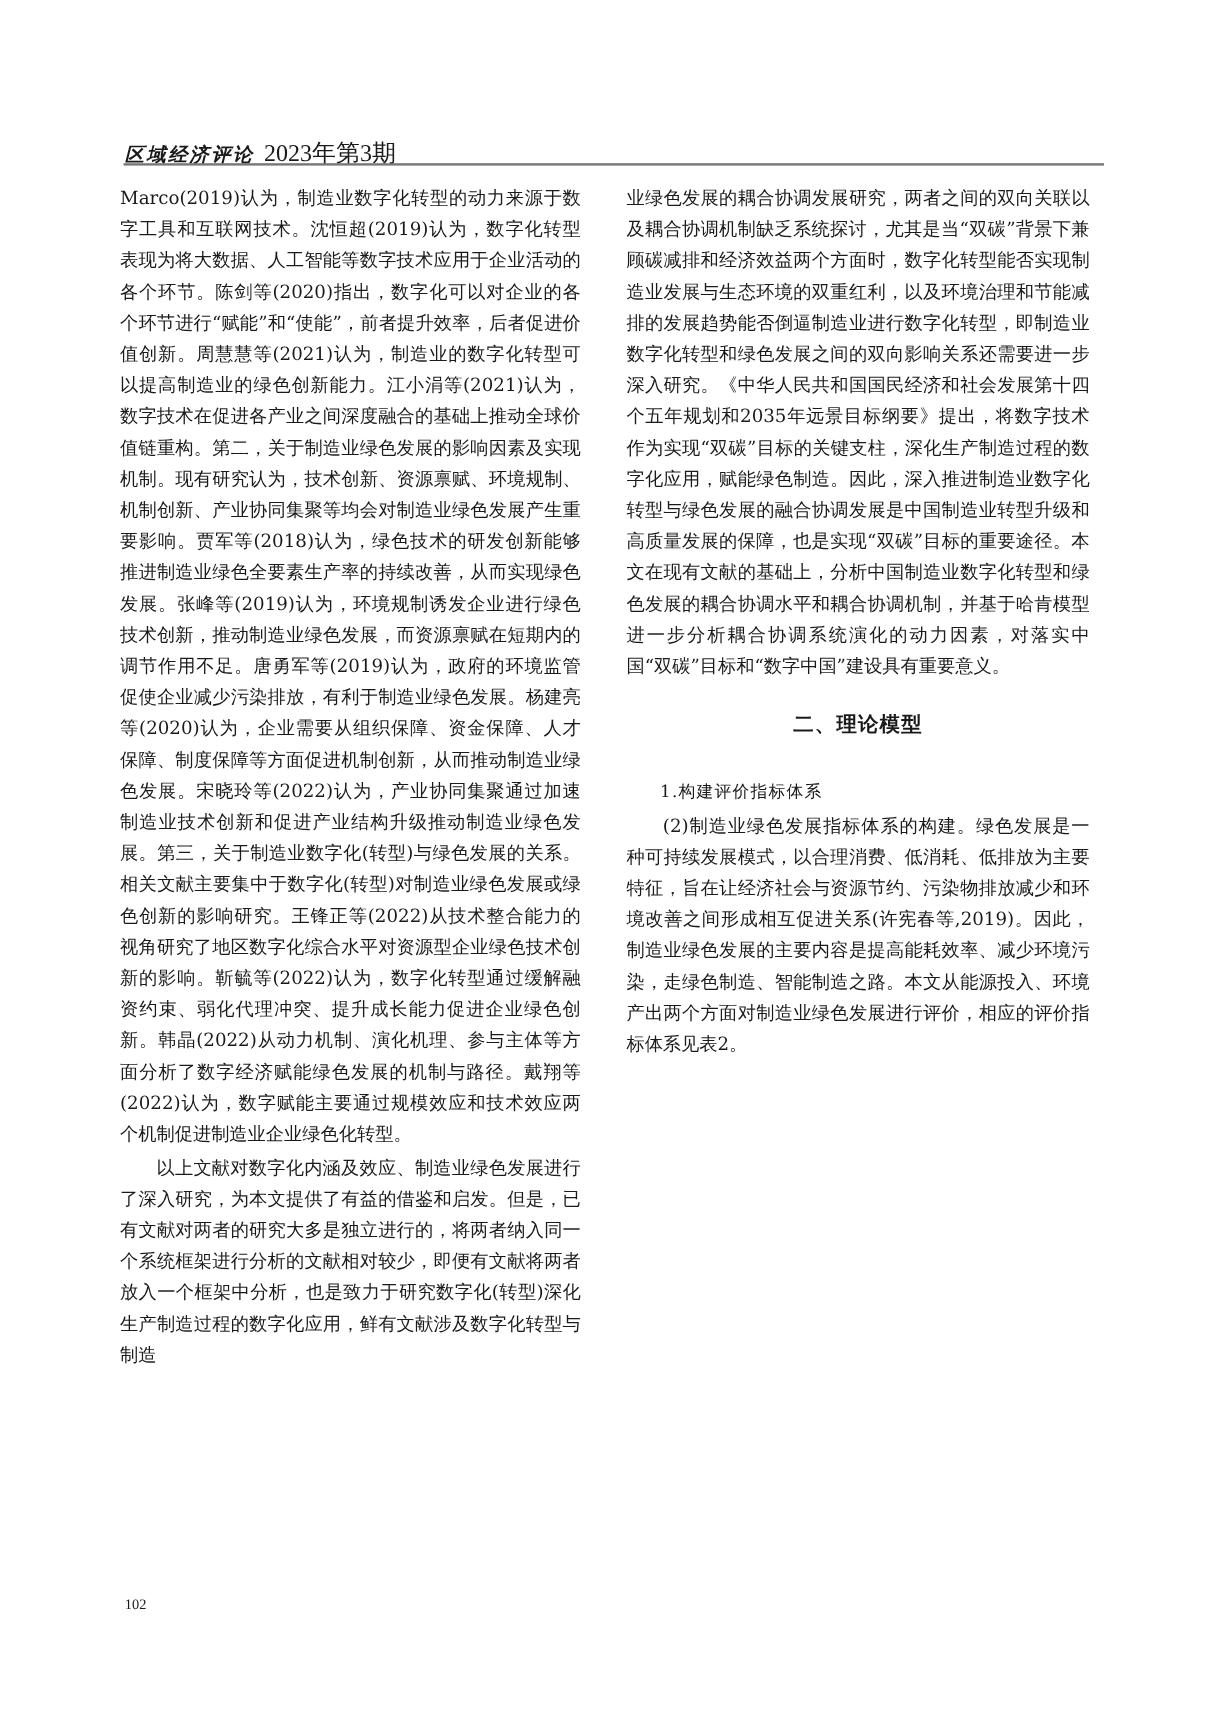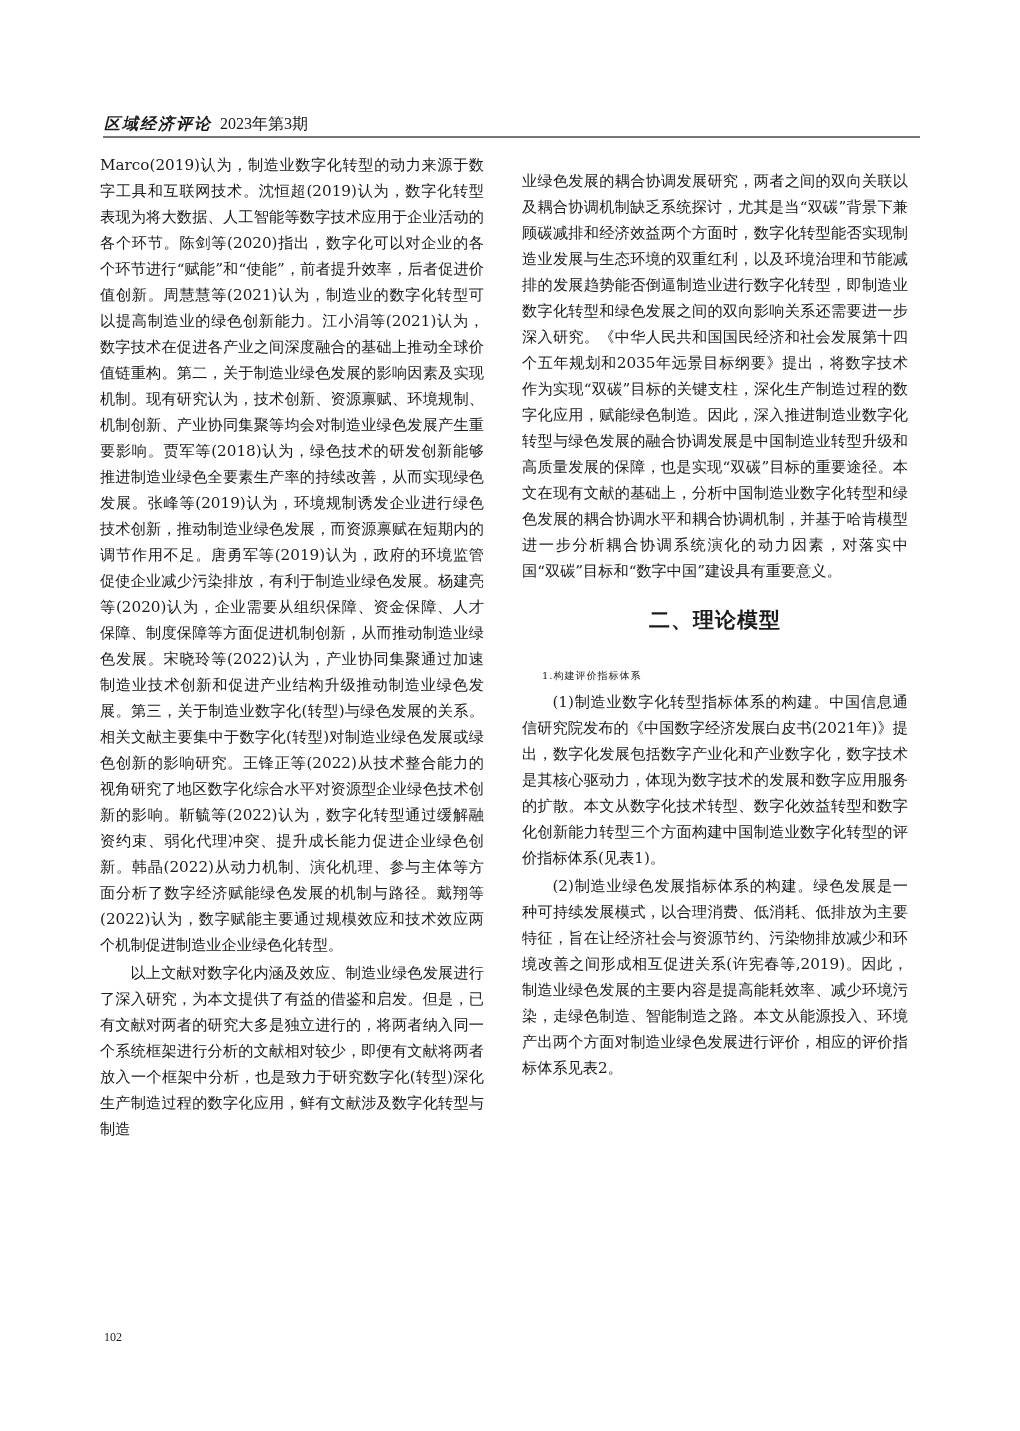--- a/index.html
+++ b/index.html
@@ -1,27 +1,27 @@
 <!DOCTYPE html>
 <html><head>
 <meta charset="utf-8">
 <style>
   html, body { margin: 0; padding: 0; background: #ffffff; }
   body { width: 1020px; height: 1431px; position: relative; overflow: hidden; color: #1a1a1a; }
   .header { position: absolute; left: 104px; top: 114px; width: 816px; height: 24px; font-family: "DejaVu Serif", serif; }
   .journal { font-family: "DejaVu Serif", serif; font-weight: bold; font-size: 16px; letter-spacing: 2px; font-style: italic; margin-top: 44px; }
-  .issue { font-family: "Liberation Serif", serif; font-size: 16px; margin-left: 8px; }
+  .issue { font-family: "Liberation Serif", serif; font-size: 20px; margin-left: 8px; }
   .rule { position: absolute; left: 103px; top: 136px; width: 817px; height: 2px; background: #777777; }
   .col { position: absolute; top: 152px; width: 384px; font-family: "DejaVu Serif", serif; font-size: 15.2px; line-height: 26px; text-align: justify; }
   .col.left { left: 100px; }
-  .col.right { left: 522px; width: 386px; margin-top: 16px; }
+  .col.right { left: 522px; width: 386px; }
   .col p { margin: 0; }
   .indent { text-indent: 2em; }
-  .section-title { text-align: center; font-family: "DejaVu Sans", sans-serif; font-weight: bold; font-size: 21px; margin: 23px 0 30px 0; letter-spacing: 1px; }
-  .subhead { text-indent: 2em; font-size: 10px; letter-spacing: 1px; }
+  .section-title { text-align: center; font-family: "DejaVu Sans", sans-serif; font-weight: bold; font-size: 17px; margin: 23px 0 30px 0; letter-spacing: 1px; }
+  .subhead { text-indent: 2em; font-size: 14px; letter-spacing: 1px; }
   .page-num { position: absolute; left: 104px; top: 1330px; font-family: "Liberation Serif", serif; font-size: 12px; }
   .spacer { height: 2px; }
 </style>
 </head>
 <body>
 
 <div class="header">
   <span class="journal">区域经济评论</span><span class="issue">2023年第3期</span>
 </div>
 <div class="rule"></div>
@@ -29,18 +29,17 @@
 <div class="col left">
   <p>Marco(2019)认为，制造业数字化转型的动力来源于数字工具和互联网技术。沈恒超(2019)认为，数字化转型表现为将大数据、人工智能等数字技术应用于企业活动的各个环节。陈剑等(2020)指出，数字化可以对企业的各个环节进行“赋能”和“使能”，前者提升效率，后者促进价值创新。周慧慧等(2021)认为，制造业的数字化转型可以提高制造业的绿色创新能力。江小涓等(2021)认为，数字技术在促进各产业之间深度融合的基础上推动全球价值链重构。第二，关于制造业绿色发展的影响因素及实现机制。现有研究认为，技术创新、资源禀赋、环境规制、机制创新、产业协同集聚等均会对制造业绿色发展产生重要影响。贾军等(2018)认为，绿色技术的研发创新能够推进制造业绿色全要素生产率的持续改善，从而实现绿色发展。张峰等(2019)认为，环境规制诱发企业进行绿色技术创新，推动制造业绿色发展，而资源禀赋在短期内的调节作用不足。唐勇军等(2019)认为，政府的环境监管促使企业减少污染排放，有利于制造业绿色发展。杨建亮等(2020)认为，企业需要从组织保障、资金保障、人才保障、制度保障等方面促进机制创新，从而推动制造业绿色发展。宋晓玲等(2022)认为，产业协同集聚通过加速制造业技术创新和促进产业结构升级推动制造业绿色发展。第三，关于制造业数字化(转型)与绿色发展的关系。相关文献主要集中于数字化(转型)对制造业绿色发展或绿色创新的影响研究。王锋正等(2022)从技术整合能力的视角研究了地区数字化综合水平对资源型企业绿色技术创新的影响。靳毓等(2022)认为，数字化转型通过缓解融资约束、弱化代理冲突、提升成长能力促进企业绿色创新。韩晶(2022)从动力机制、演化机理、参与主体等方面分析了数字经济赋能绿色发展的机制与路径。戴翔等(2022)认为，数字赋能主要通过规模效应和技术效应两个机制促进制造业企业绿色化转型。</p>
   <div class="spacer"></div>
   <p class="indent">以上文献对数字化内涵及效应、制造业绿色发展进行了深入研究，为本文提供了有益的借鉴和启发。但是，已有文献对两者的研究大多是独立进行的，将两者纳入同一个系统框架进行分析的文献相对较少，即便有文献将两者放入一个框架中分析，也是致力于研究数字化(转型)深化生产制造过程的数字化应用，鲜有文献涉及数字化转型与制造</p>
 </div>
 
 <div class="col right">
   <p>业绿色发展的耦合协调发展研究，两者之间的双向关联以及耦合协调机制缺乏系统探讨，尤其是当“双碳”背景下兼顾碳减排和经济效益两个方面时，数字化转型能否实现制造业发展与生态环境的双重红利，以及环境治理和节能减排的发展趋势能否倒逼制造业进行数字化转型，即制造业数字化转型和绿色发展之间的双向影响关系还需要进一步深入研究。《中华人民共和国国民经济和社会发展第十四个五年规划和2035年远景目标纲要》提出，将数字技术作为实现“双碳”目标的关键支柱，深化生产制造过程的数字化应用，赋能绿色制造。因此，深入推进制造业数字化转型与绿色发展的融合协调发展是中国制造业转型升级和高质量发展的保障，也是实现“双碳”目标的重要途径。本文在现有文献的基础上，分析中国制造业数字化转型和绿色发展的耦合协调水平和耦合协调机制，并基于哈肯模型进一步分析耦合协调系统演化的动力因素，对落实中国“双碳”目标和“数字中国”建设具有重要意义。</p>
   <div class="section-title">二、理论模型</div>
   <p class="subhead">1.构建评价指标体系</p>
-  <p class="indent">(1)制造业数字化转型指标体系的构建。中国信息通信研究院发布的《中国数字经济发展白皮书(2021年)》提出，数字化发展包括数字产业化和产业数字化，数字技术是其核心驱动力，体现为数字技术的发展和数字应用服务的扩散。本文从数字化技术转型、数字化效益转型和数字化创新能力转型三个方面构建中国制造业数字化转型的评价指标体系(见表1)。</p>
   <div class="spacer"></div>
   <p class="indent">(2)制造业绿色发展指标体系的构建。绿色发展是一种可持续发展模式，以合理消费、低消耗、低排放为主要特征，旨在让经济社会与资源节约、污染物排放减少和环境改善之间形成相互促进关系(许宪春等,2019)。因此，制造业绿色发展的主要内容是提高能耗效率、减少环境污染，走绿色制造、智能制造之路。本文从能源投入、环境产出两个方面对制造业绿色发展进行评价，相应的评价指标体系见表2。</p>
 </div>
 
 <div class="page-num">102</div>
 
 </body></html>

